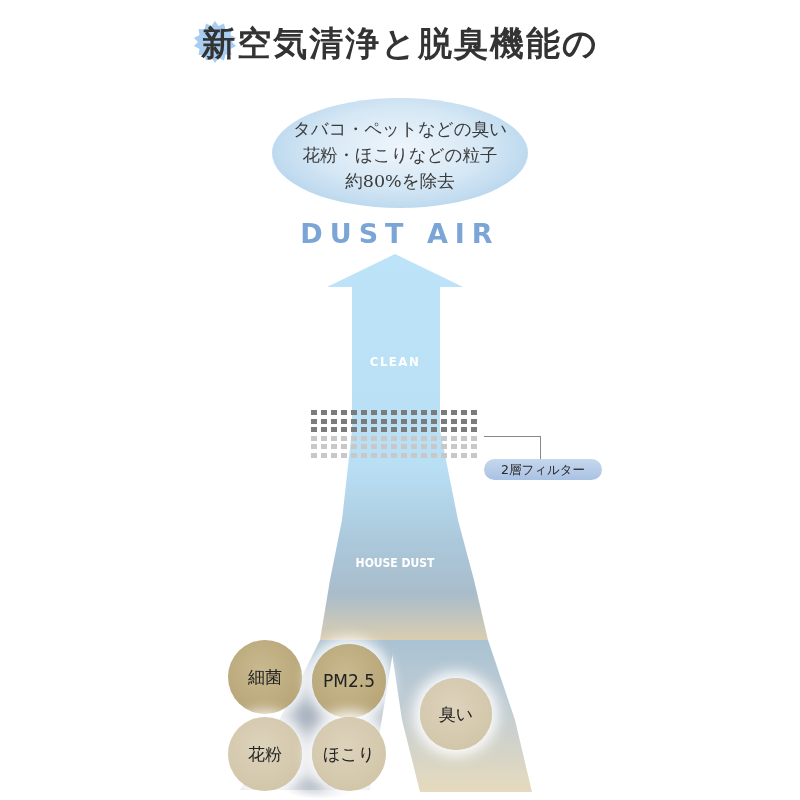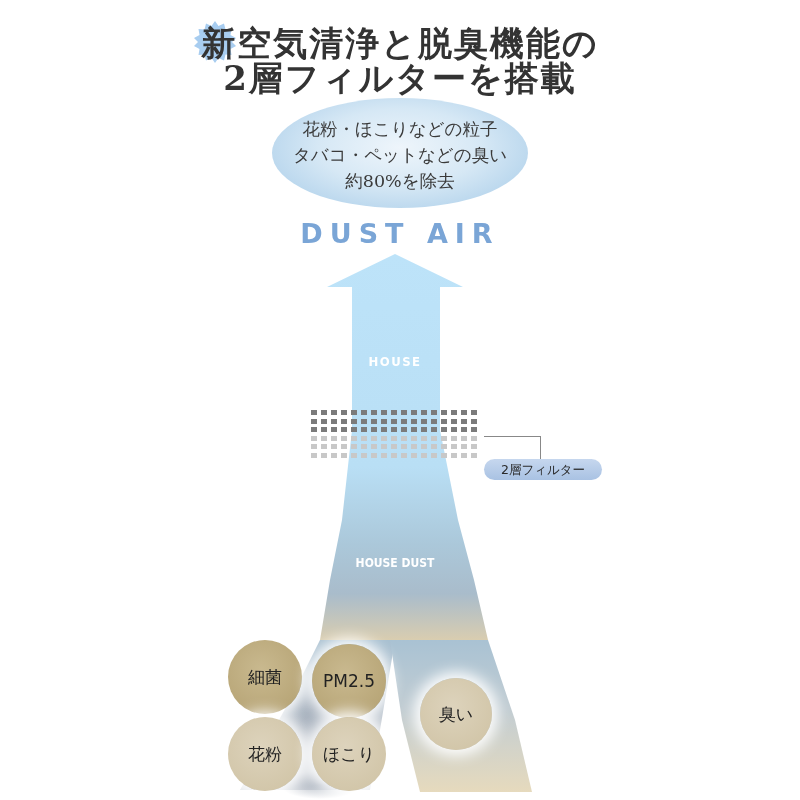--- a/index.html
+++ b/index.html
@@ -85,33 +85,32 @@
 
 <div class="abs title">
   <div>
     <span class="badge-wrap">
       <svg class="badge" viewBox="0 0 44 44">
         <polygon fill="#a8cdf0" points="22,1 25.5,6 31,3.5 32.5,9.5 38.5,9 37.5,15 43,18 39,22 43,26 37.5,29 38.5,35 32.5,34.5 31,40.5 25.5,38 22,43 18.5,38 13,40.5 11.5,34.5 5.5,35 6.5,29 1,26 5,22 1,18 6.5,15 5.5,9 11.5,9.5 13,3.5 18.5,6"></polygon>
       </svg>
       <span class="badge-char">新</span>
     </span><span>空気清浄と脱臭機能の</span>
   </div>
-  <div>2層フィルターを搭載</div>
 </div>
 
 <div class="abs cloud"></div>
 <div class="abs cloud-text">
+  <div>タバコ・ペットなどの臭い</div>
   <div>花粉・ほこりなどの粒子</div>
-  <div>タバコ・ペットなどの臭い</div>
   <div>約80%を除去</div>
 </div>
 
 <div class="abs clean-air">DUST AIR</div>
 
-<div class="abs lbl-white filter-lbl">HOUSE</div>
+<div class="abs lbl-white filter-lbl">CLEAN</div>
 <div class="abs lbl-white dust-lbl">HOUSE DUST</div>
 
 <div class="abs grid" id="filterGrid">
     <span class="d" style="background: rgb(123, 123, 123);"></span>
     <span class="d" style="background: rgb(123, 123, 123);"></span>
     <span class="d" style="background: rgb(123, 123, 123);"></span>
     <span class="d" style="background: rgb(123, 123, 123);"></span>
     <span class="d" style="background: rgb(123, 123, 123);"></span>
     <span class="d" style="background: rgb(123, 123, 123);"></span>
     <span class="d" style="background: rgb(123, 123, 123);"></span>

